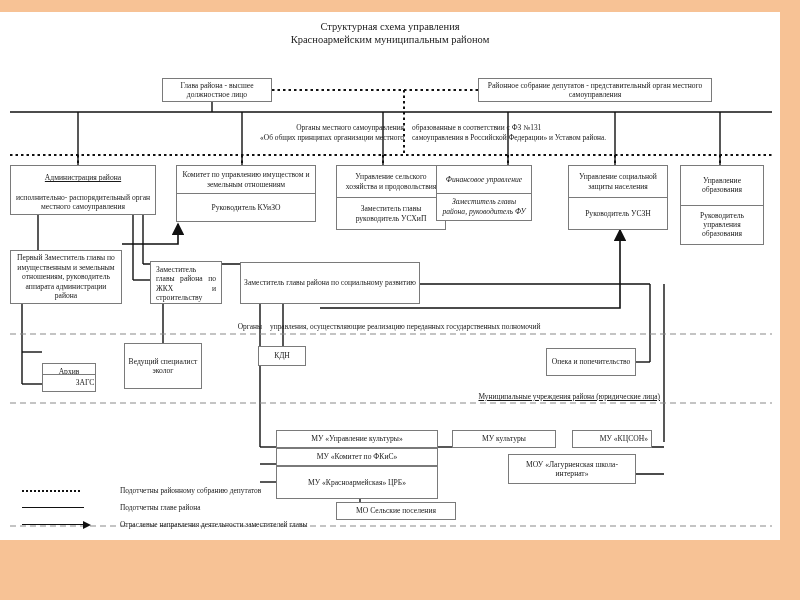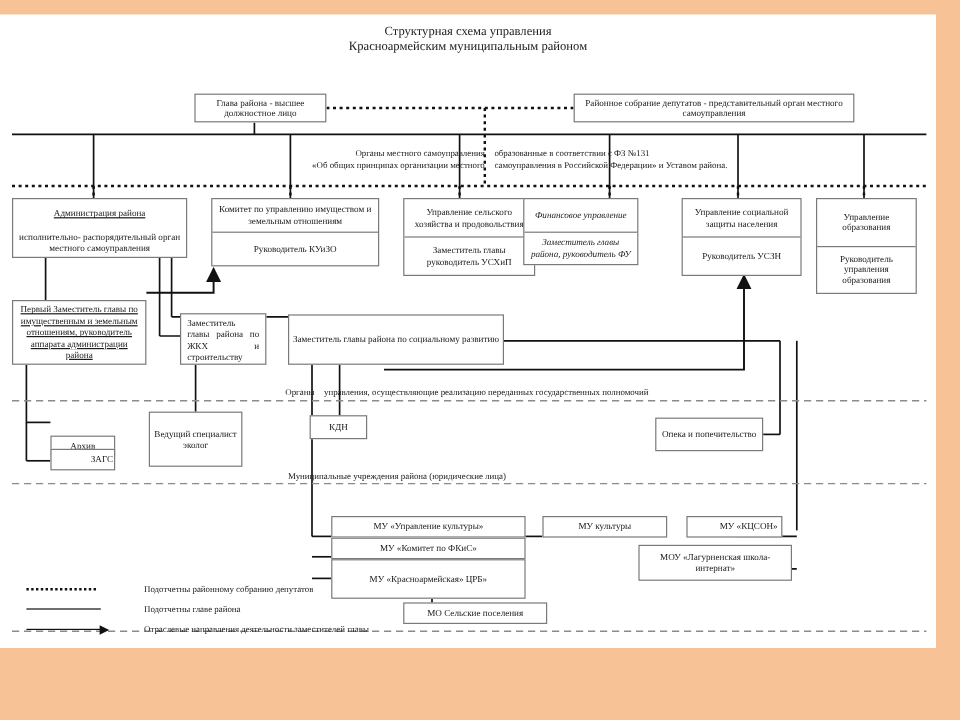--- a/index.html
+++ b/index.html
@@ -33,21 +33,21 @@
     text-align:center;padding:2px 3px;box-sizing:border-box;
   }
   .box .seg.div{border-top:1px solid #7a7a7a;}
   .box .seg.u{text-decoration:underline;}
   .box .seg.jst{display:block;text-align:justify;padding:3px 5px;}
 
   .freetext{
     position:absolute;font-size:7.4px;line-height:10px;color:#1a1a1a;
     z-index:4;white-space:pre-line;
   }
-  .freetext.ctr{text-align:left;}
+  .freetext.ctr{text-align:right;text-decoration:underline;}
   .freetext.rt{text-align:right;}
 
   .legend{position:absolute;left:16px;top:470px;width:480px;z-index:6;}
   .legrow{display:flex;align-items:center;height:17px;}
   .legkey{width:104px;flex:0 0 104px;display:flex;align-items:center;height:17px;}
   .leglbl{font-size:7.4px;color:#1a1a1a;}
   .k-dot{width:58px;height:0;border-top:2.2px dotted #111;margin-left:6px;}
   .k-solid{width:62px;height:0;border-top:1.6px solid #111;margin-left:6px;}
   .k-arrow{width:62px;height:0;border-top:1.6px solid #111;margin-left:6px;position:relative;}
   .k-arrow:after{content:"";position:absolute;right:-7px;top:-4px;
@@ -196,21 +196,21 @@
     </div>
 
     <div class="box" style="left:680px;top:153px;width:84px;height:80px;">
       <div class="seg">Управление
 образования</div>
       <div class="seg div">Руководитель
 управления
 образования</div>
     </div>
 
-    <div class="box" style="left:10px;top:238px;width:112px;height:54px;text-decoration:underline;">
+    <div class="box" style="left:10px;top:238px;width:112px;height:54px;">
       <div class="seg">Первый Заместитель главы
 по имущественным и
 земельным отношениям,
 руководитель аппарата
 администрации района</div>
     </div>
 
     <div class="box" style="left:150px;top:249px;width:72px;height:43px;">
       <div class="seg jst">Заместитель главы   района по      ЖКХ    и строительству</div>
     </div>
@@ -252,21 +252,21 @@
     <div class="box" style="left:276px;top:454px;width:162px;height:33px;">
       <div class="seg">МУ «Красноармейская»
 ЦРБ»</div>
     </div>
     <div class="box" style="left:452px;top:418px;width:104px;height:18px;">
       <div class="seg">МУ культуры</div>
     </div>
     <div class="box" style="left:572px;top:418px;width:80px;height:18px;align-items:flex-end;">
       <div class="seg">МУ «КЦСОН»</div>
     </div>
-    <div class="box" style="left:508px;top:442px;width:128px;height:30px;margin-left:24px;">
+    <div class="box" style="left:508px;top:442px;width:128px;height:30px;">
       <div class="seg">МОУ «Лагурненская
 школа-интернат»</div>
     </div>
     <div class="box" style="left:336px;top:490px;width:120px;height:18px;">
       <div class="seg">МО Сельские поселения</div>
     </div>
 
     <div class="legend">
       <div class="legrow">
         <span class="legkey">

